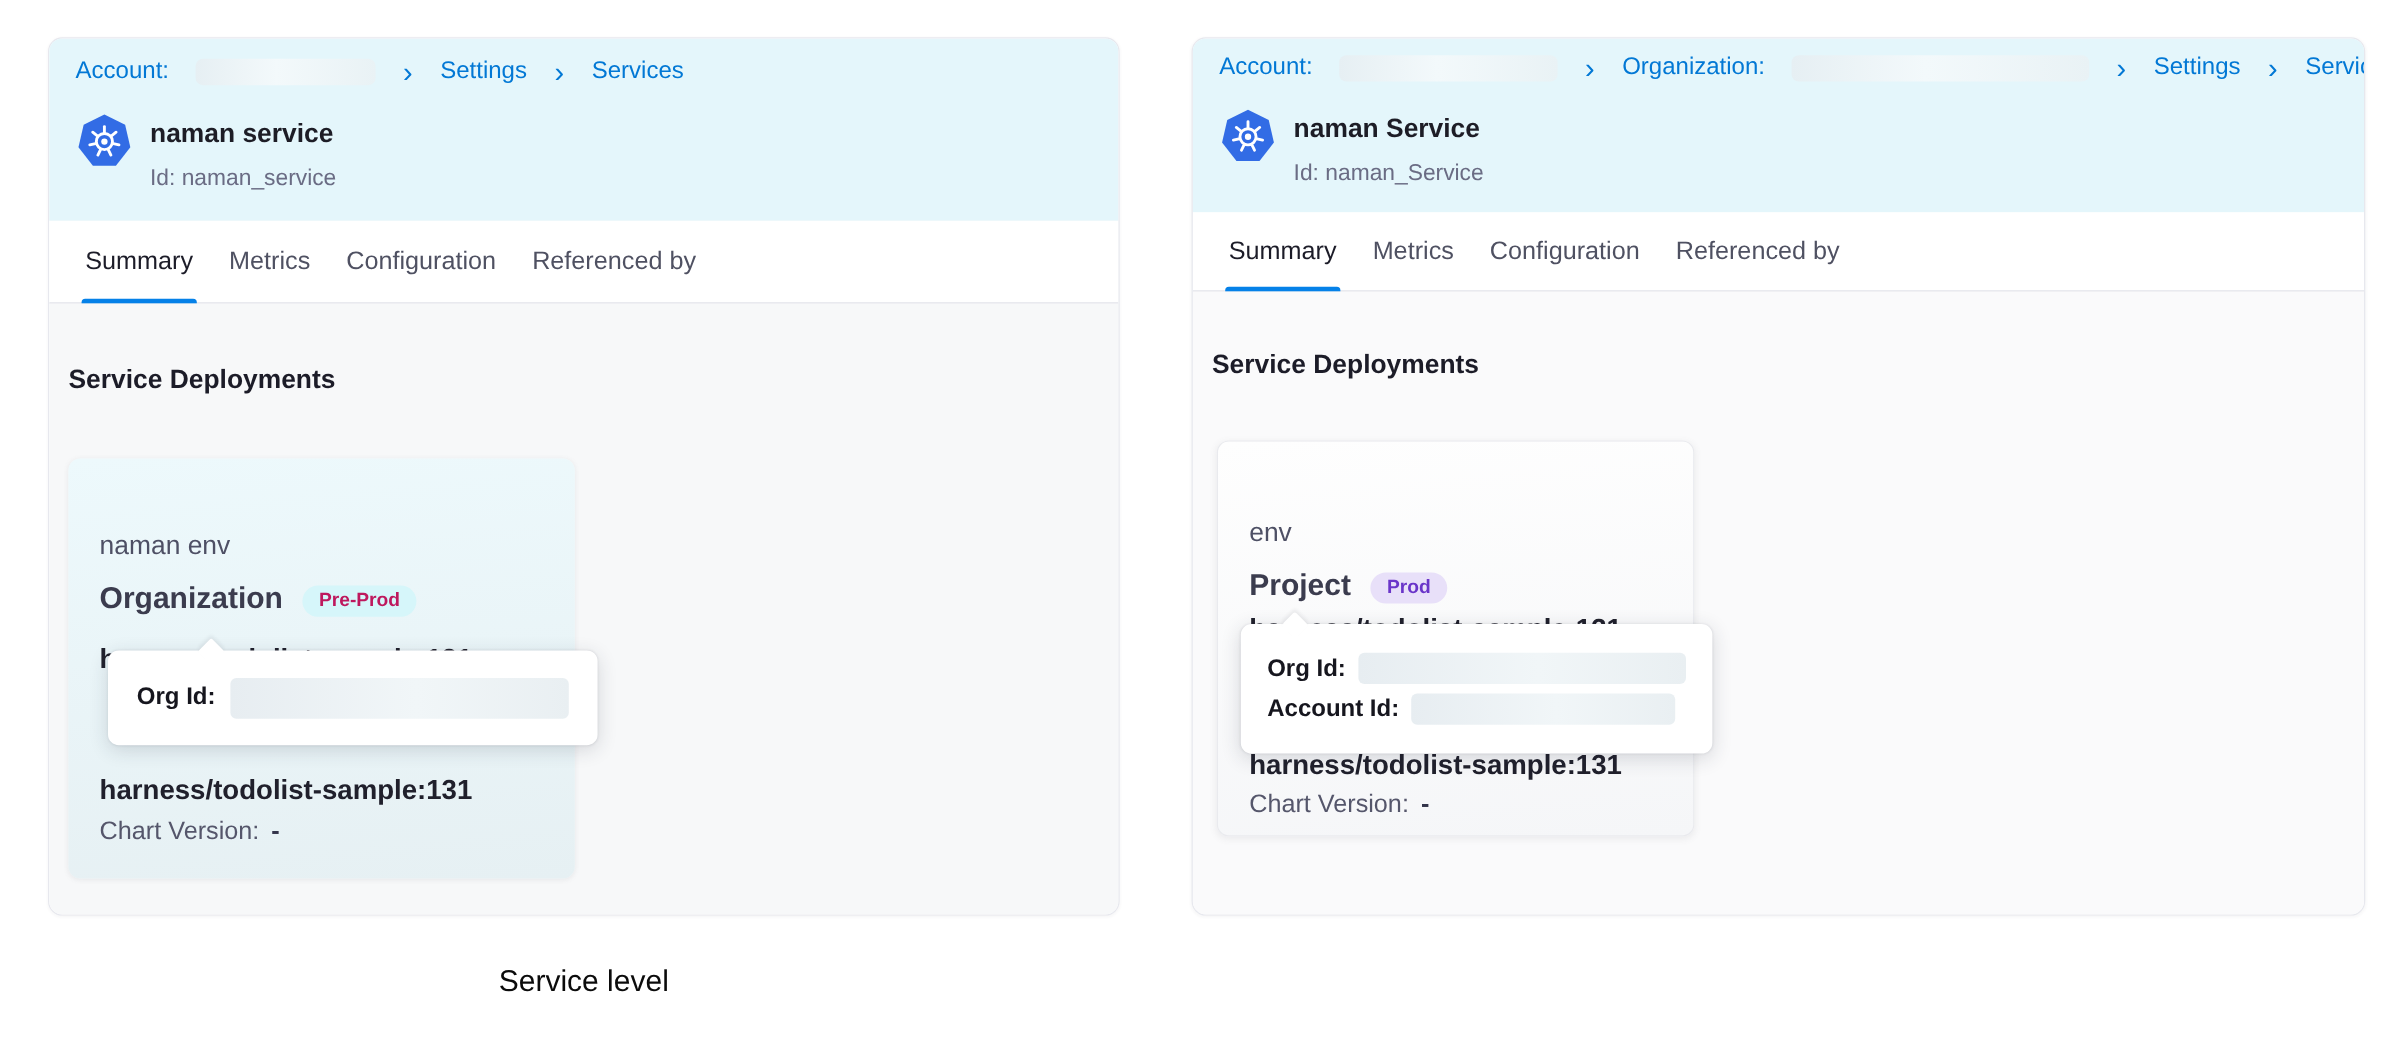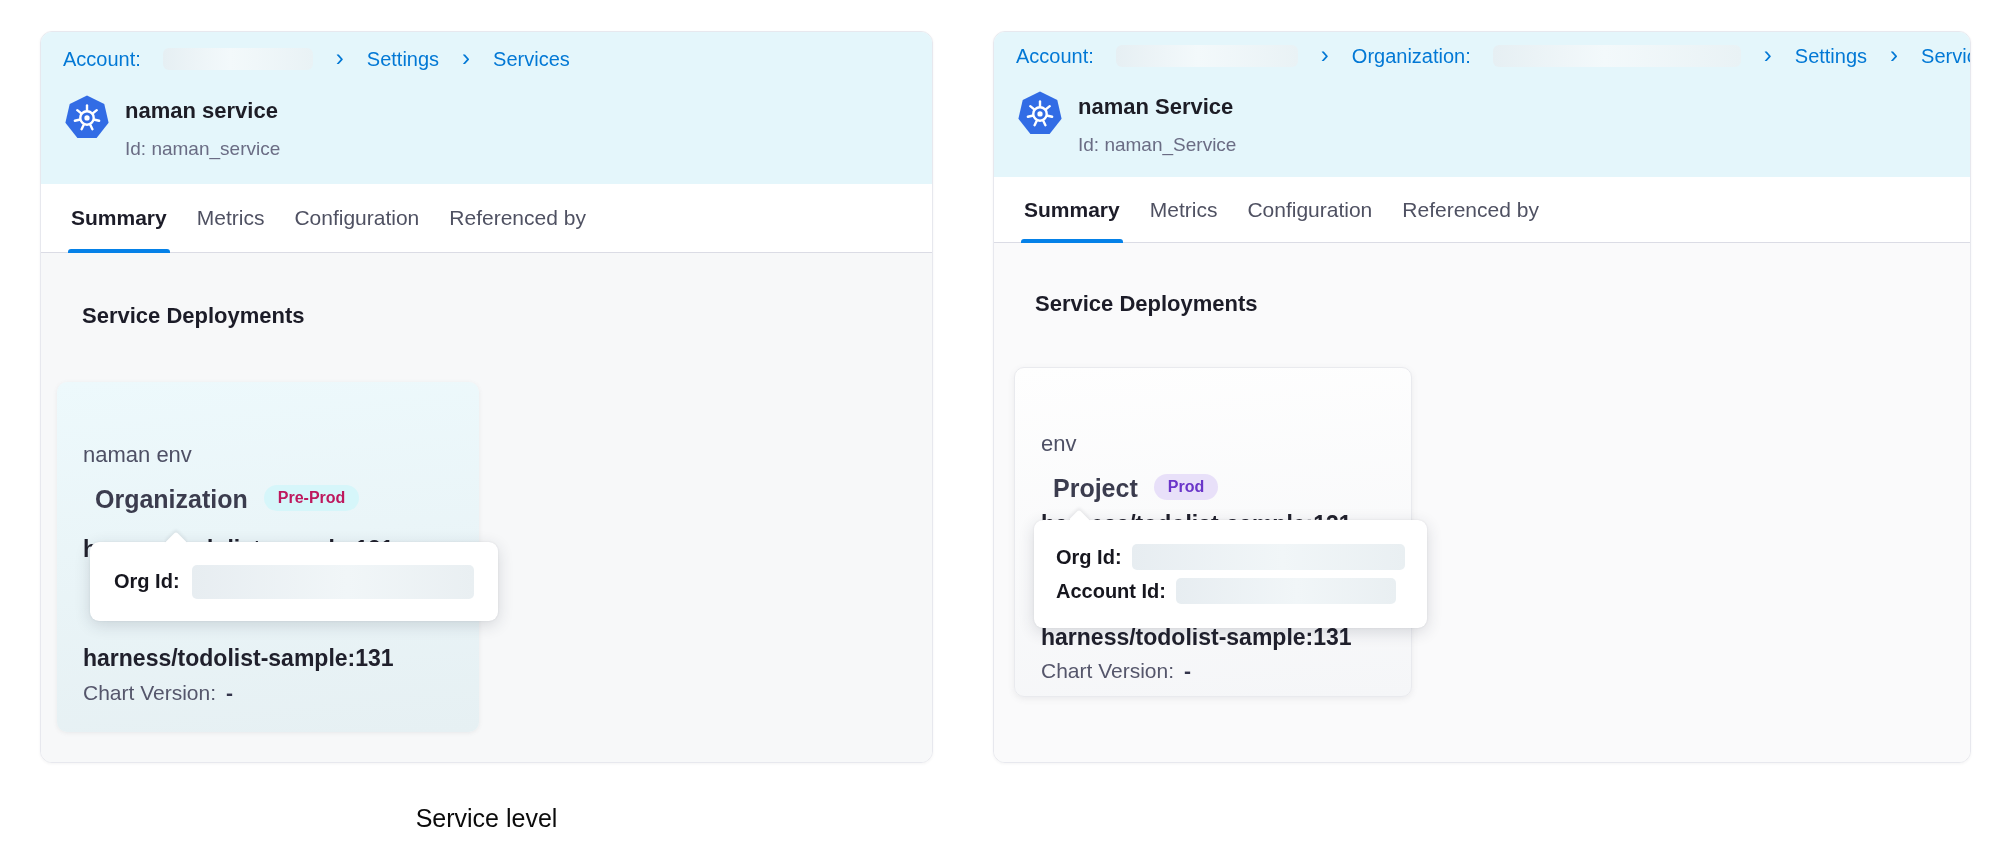--- a/index.html
+++ b/index.html
@@ -12,21 +12,21 @@
     border:1px solid #E7E8EE; border-radius:12px; overflow:hidden;
     box-shadow:0 1px 3px rgba(40,41,61,0.05); }
   .panel.p0 { left:40px;  width:893px; }
   .panel.p1 { left:993px; width:978px; }
 
   
   .hdr { position:absolute; left:0; right:0; top:0; background:#E4F6FB; }
   .p0 .hdr { height:152px; }
   .p1 .hdr { height:145px; }
 
-  .crumbs { position:absolute; left:22px; top:16px; display:flex; align-items:flex-start;
+  .crumbs { position:absolute; left:22px; top:16px; display:flex; align-items:flex-end;
     gap:22px; font-size:20px; color:#0278D5; white-space:nowrap; }
   .p1 .crumbs { top:13px; }
   .crumb-link { color:#0278D5; cursor:pointer; }
   .chev { color:#0278D5; font-size:24px; line-height:20px; padding:0 1px; }
   .crumb-pill { height:22px; border-radius:6px;
     background:linear-gradient(90deg,#E6EFF3 0%,#F3F9FB 45%,#E9F2F5 100%); }
   .pill-acct0 { width:150px; }
   .pill-acct1 { width:182px; }
   .pill-org1  { width:248px; }
 
@@ -39,45 +39,45 @@
   .svc-id { font-size:19px; color:#6A6C84; margin-top:14px; }
 
   
   .tabs { position:absolute; left:0; right:0; background:#ffffff;
     border-bottom:1px solid #DBDCE5; display:flex; align-items:center;
     gap:30px; padding-left:30px; }
   .p0 .tabs { top:152px; height:69px; }
   .p1 .tabs { top:145px; height:66px; }
   .tab { position:relative; height:100%; display:flex; align-items:center;
     font-size:21px; color:#4F5162; cursor:pointer; }
-  .tab.active { color:#1C1C28; font-weight:bold; }
+  .tab.active { color:#1C1C28; font-weight:normal; }
   .tab.active::after { content:""; position:absolute; left:-3px; right:-3px; bottom:-1px;
     height:4px; background:#0581E8; border-radius:3px 3px 0 0; }
 
   
   .content { position:absolute; left:0; right:0; bottom:0; }
   .p0 .content { top:221px; background:#F7F8F9; }
   .p1 .content { top:211px; background:#FAFAFB; }
-  .section-title { position:absolute; left:41px; font-size:22px; font-weight:bold; color:#1C1C28; }
+  .section-title { position:absolute; left:16px; font-size:22px; font-weight:bold; color:#1C1C28; }
   .p0 .section-title { top:50px; }
   .p1 .section-title { top:48px; }
 
   
   .card { position:absolute; border-radius:10px; }
   .p0 .card { left:16px; top:129px; width:422px; height:350px;
     background:linear-gradient(175deg,#EDF9FC 0%,#E6F0F3 100%);
     box-shadow:0 1px 4px rgba(96,97,112,0.10); }
   .p1 .card { left:20px; top:124px; width:398px; height:330px;
     background:linear-gradient(175deg,#FEFEFE 0%,#F5F6F8 100%);
     border:1px solid #E9EAEE; box-shadow:0 2px 6px rgba(96,97,112,0.10); }
 
   .env-name { position:absolute; left:26px; font-size:22px; color:#4E5065; }
   .p0 .env-name { top:60px; }
   .p1 .env-name { top:63px; }
-  .scope-row { position:absolute; left:26px; display:flex; align-items:flex-start; gap:16px;margin-left:12px; }
+  .scope-row { position:absolute; left:26px; display:flex; align-items:flex-end; gap:16px; }
   .p0 .scope-row { top:103px; }
   .p1 .scope-row { top:106px; }
   .scope-label { font-size:25px; font-weight:600; color:#3B3C4E; cursor:pointer; }
   .badge { font-size:16px; font-weight:bold; padding:5px 14px; border-radius:13px; line-height:1; }
   .badge-teal   { background:#D6F6FA; color:#be185d; }
   .badge-purple { background:#E8E0F9; color:#6A35C9; }
 
   .occluded { position:absolute; left:26px; font-size:23px; font-weight:bold;
     color:#20202C; white-space:nowrap; z-index:1; }
   .p0 .occluded { top:154px; }

